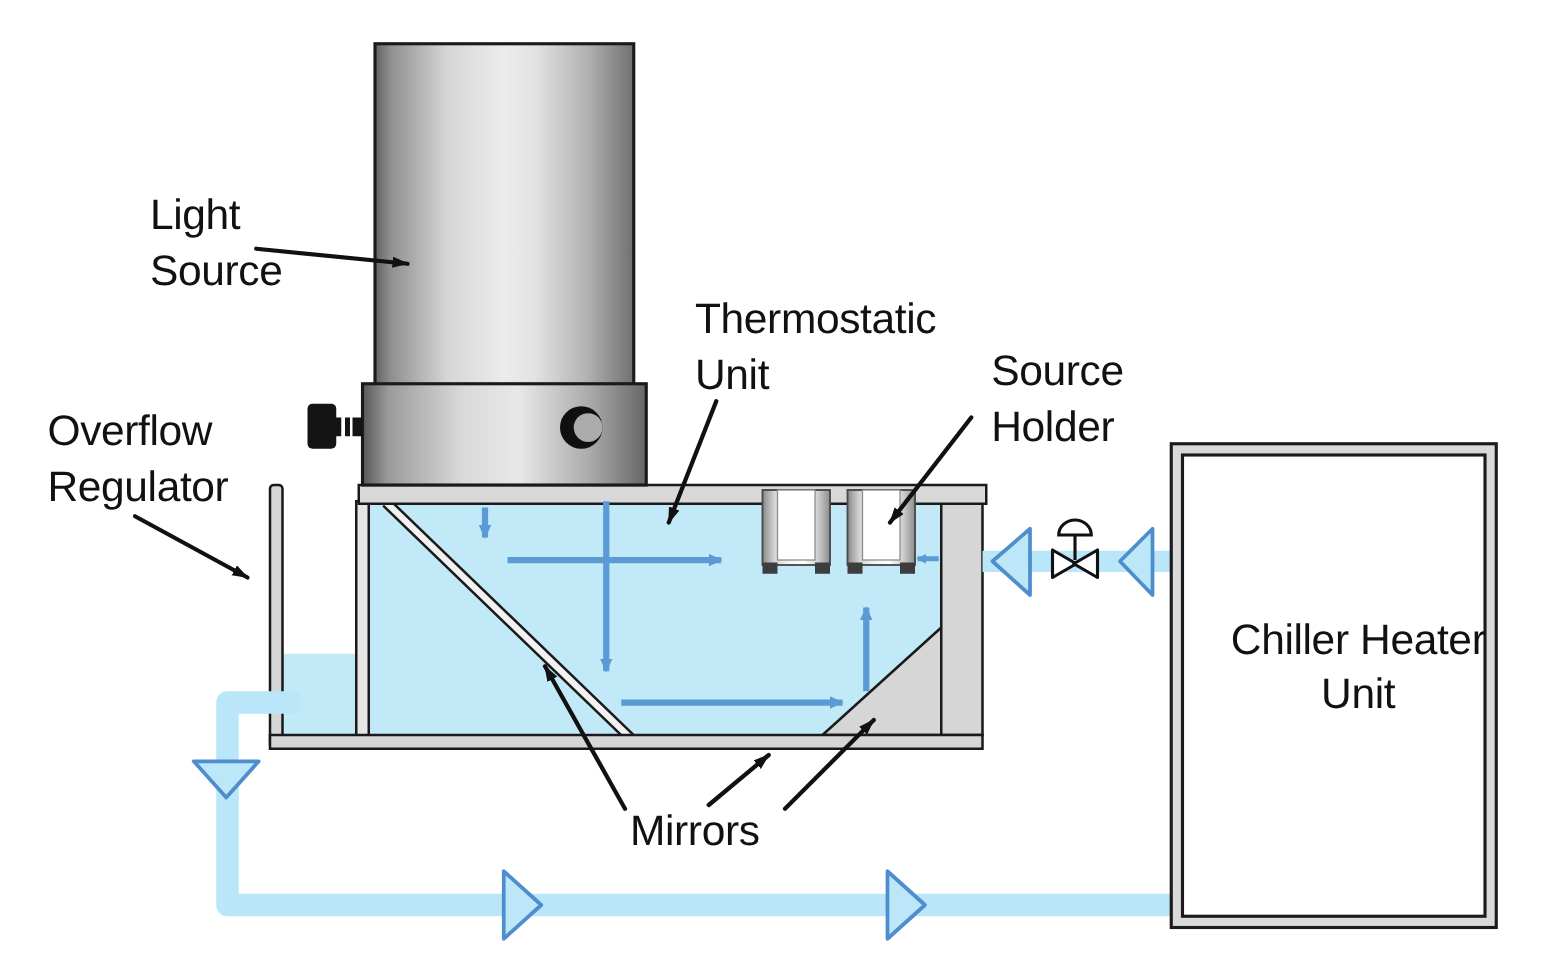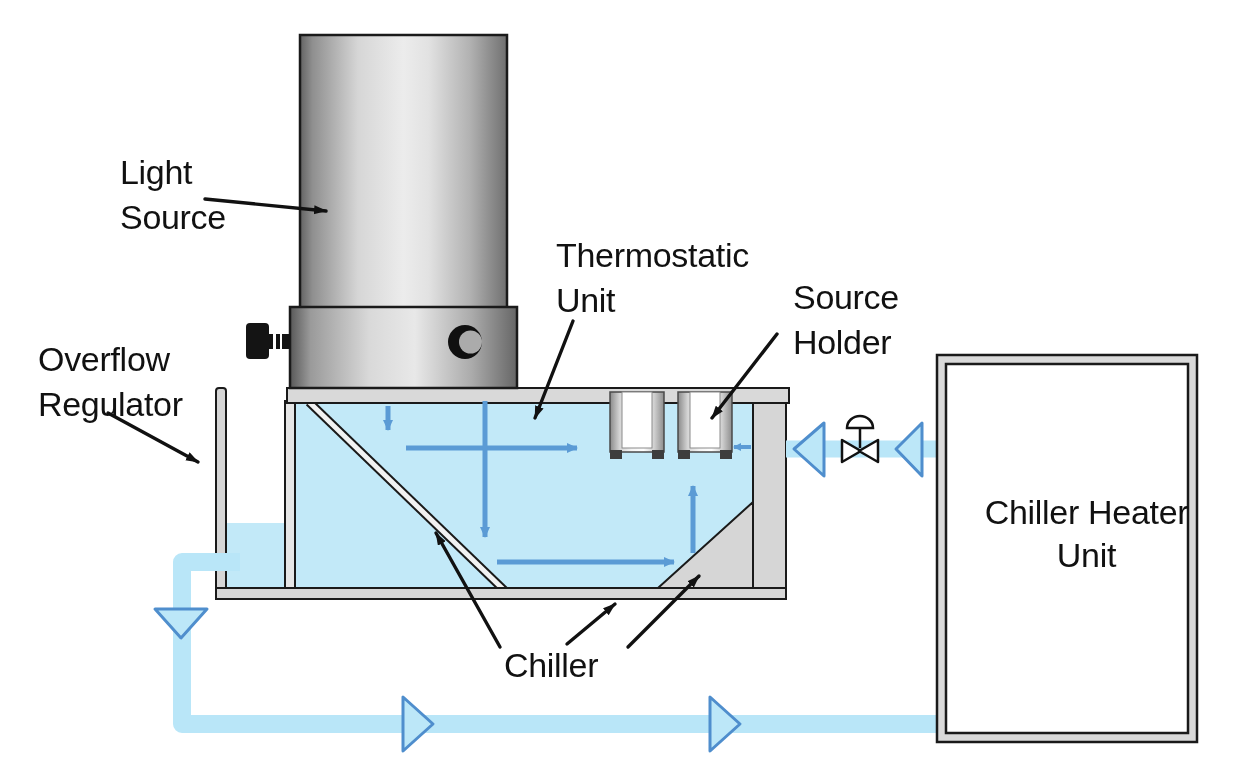--- a/index.html
+++ b/index.html
@@ -6,21 +6,21 @@
   #stage{position:relative;width:1237px;height:775px;background:#ffffff;overflow:hidden;
          font-family:"Liberation Sans", sans-serif;}
   #drawing{position:absolute;left:0;top:0;}
   .label{position:absolute;color:#111111;font-size:34px;line-height:1.32;
          white-space:pre-line;letter-spacing:-0.3px;}
   .label-chiller{left:937px;top:491px;width:299px;text-align:center;
                  font-size:34px;line-height:1.25;}
   .label-light{left:120px;top:150px;}
   .label-thermo{left:556px;top:233px;}
   .label-sample{left:793px;top:275px;}
-  .label-overflow{left:38px;top:337px;}
+  .label-overflow{left:38px;top:323px;}
   .label-mirrors{left:504px;top:643px;}
 </style>
 </head>
 <body>
 
 <div id="stage">
 
 <svg id="drawing" width="1237" height="775" viewBox="0 0 1237 775">
   <defs>
     <linearGradient id="gradMetal" x1="0" y1="0" x2="1" y2="0">
@@ -142,17 +142,17 @@
 </svg>
 
 <div class="label label-light">Light
 Source</div>
 <div class="label label-thermo">Thermostatic
 Unit</div>
 <div class="label label-sample">Source
 Holder</div>
 <div class="label label-overflow">Overflow
 Regulator</div>
-<div class="label label-mirrors">Chiller</div>
+<div class="label label-mirrors">Mirrors</div>
 <div class="label label-chiller">Chiller Heater
 Unit</div>
 
 </div>
 
 </body></html>

